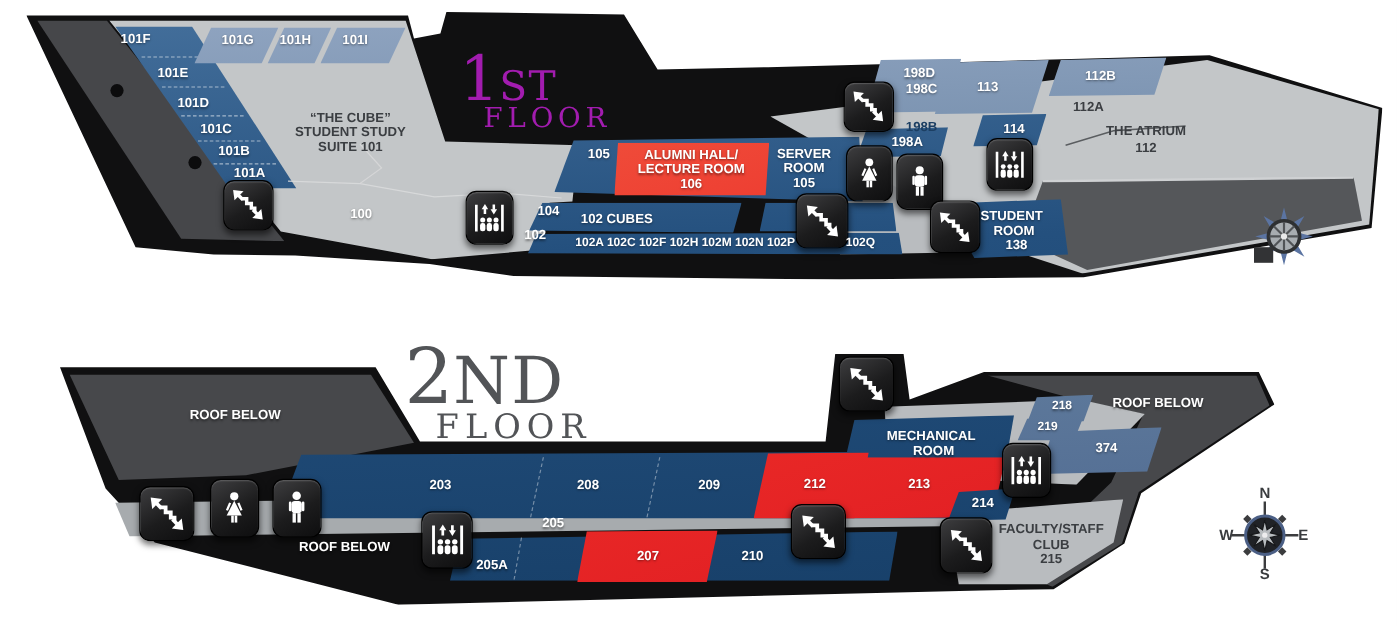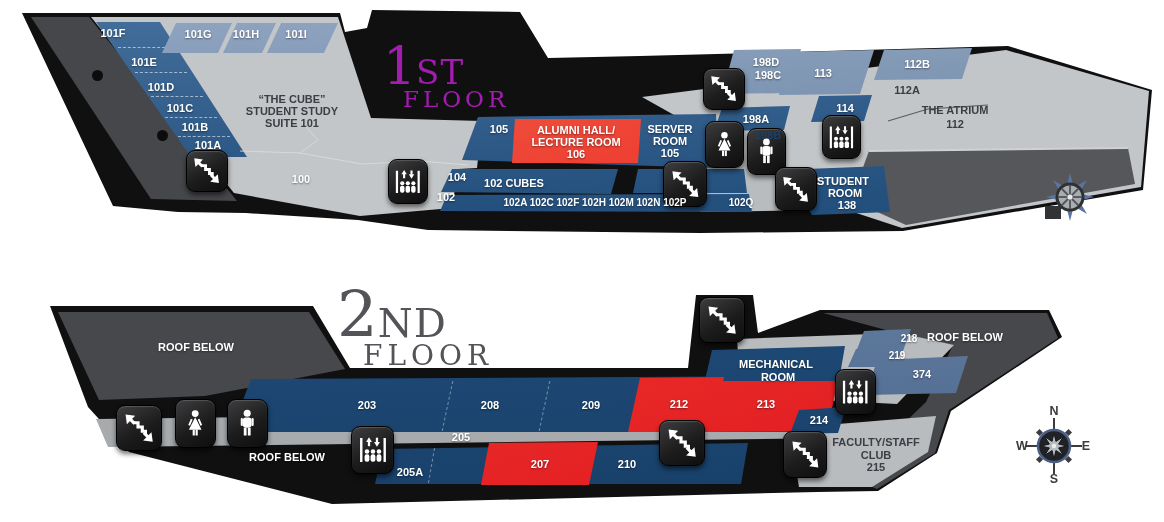--- a/index.html
+++ b/index.html
@@ -1,39 +1,39 @@
 <!DOCTYPE html>
 <html><head>
 <meta charset="utf-8">
 <style>
   html,body{margin:0;padding:0;background:#fff;}
   .stage{position:relative;width:1164px;height:522px;background:#fff;overflow:hidden;
          font-family:"Liberation Sans",sans-serif;}
   .shape{position:absolute;inset:0;}
   .lbl{position:absolute;transform:translate(-50%,-50%);font:600 11px/1.18 "Liberation Sans",sans-serif;
        color:#fff;white-space:nowrap;text-shadow:0 1px 2px rgba(0,0,0,.45);text-align:center;}
-  .lbl.sm{font-size:10px;margin-left:24px;}
+  .lbl.sm{font-size:10px;}
   .lbl.dk{color:#3b3e42;text-shadow:none;}
-  .lbl.nv{color:#1c3f63;text-shadow:none;margin-top:28px;}
+  .lbl.nv{color:#1c3f63;text-shadow:none;}
   .lbl.cmp{color:#3a3c3f;text-shadow:none;font-weight:700;font-size:12.5px;}
   .tile{position:absolute;display:flex;align-items:center;justify-content:center;
         background:linear-gradient(150deg,#3e3e40 0%,#1c1c1d 55%,#0e0e0f 100%);
         border:1px solid #000;border-radius:9px;
         box-shadow:0 3px 5px rgba(0,0,0,.55), inset 0 1px 1px rgba(255,255,255,.18);}
   .tile svg{width:78%;height:78%;}
   .navy{background:linear-gradient(178deg,#46719d 0%,#24507e 40%,#163e67 100%);}
   .steel{background:linear-gradient(178deg,#93a7c3 0%,#64809f 48%,#4a648e 100%);}
   .red{background:linear-gradient(163deg,#f37350 0%,#ec2d28 55%,#da1420 100%);}
   .sep{position:absolute;border-left:1.5px dashed rgba(255,255,255,.4);}
   .hsep{position:absolute;border-top:1.5px dashed rgba(255,255,255,.55);}
   .dot{position:absolute;width:11px;height:11px;border-radius:50%;background:#0c0c0d;}
   .sq{position:absolute;background:#323335;}
   .ftitle{position:absolute;font-family:"DejaVu Serif",serif;line-height:.85;}
   .ftitle .td{font-size:64px;}
-  .ftitle .ts{font-size:40px;letter-spacing:1px;}
+  .ftitle .ts{font-size:54px;letter-spacing:1px;}
   .ftitle .tw{font-size:28px;letter-spacing:5px;margin-left:26px;margin-top:2px;}
   .ftitle.f1 .td{font-size:52px;}
   .ftitle.f1 .ts{font-size:34px;}
   .ftitle.f1 .tw{font-size:23px;letter-spacing:4px;margin-left:20px;}
   .lines{position:absolute;inset:0;pointer-events:none;}
 </style>
 </head>
 <body>
 
 <div class="stage">

